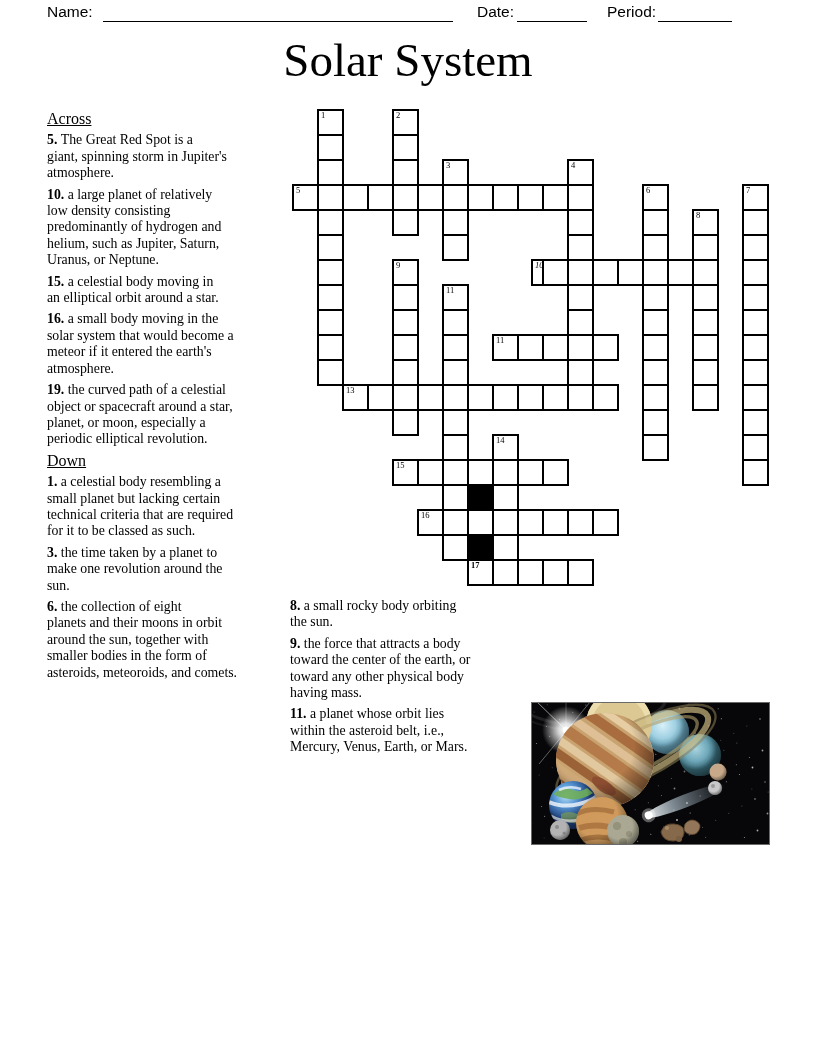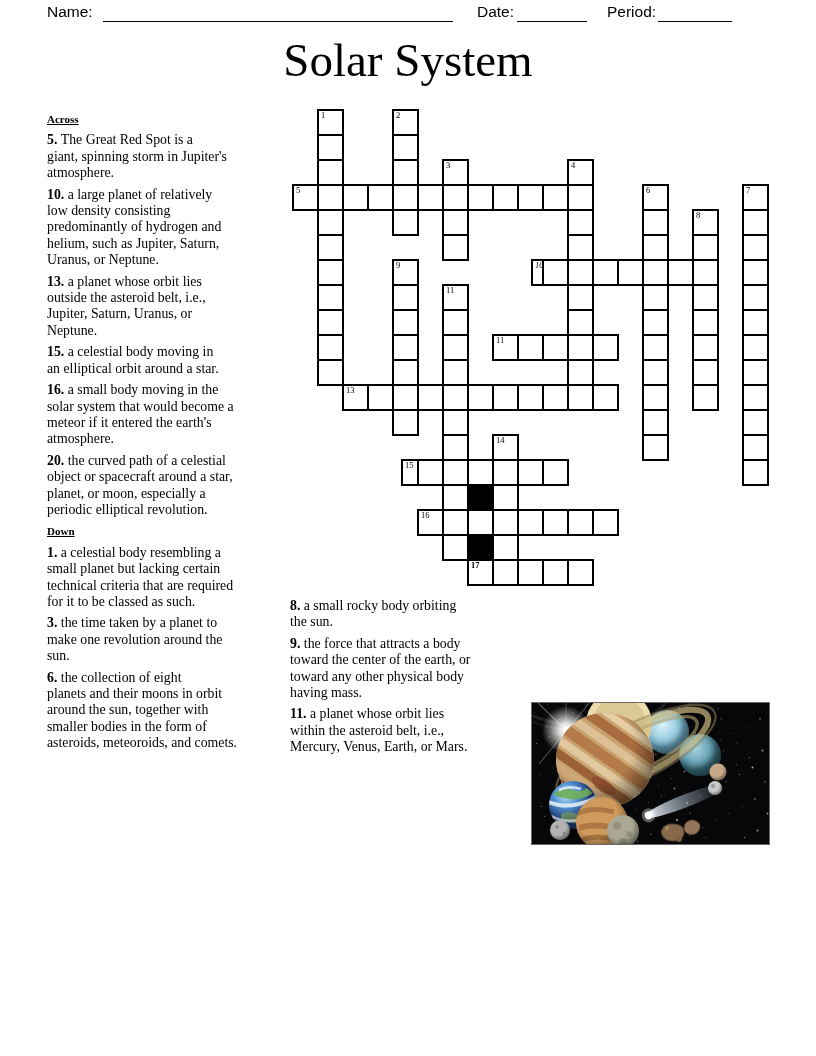--- a/index.html
+++ b/index.html
@@ -22,21 +22,21 @@
   .cell { position:absolute; width:27px; height:27px; box-sizing:border-box;
           border:2px solid #000; background:#fff; }
   .cell.black { background:#000; }
   .cell .num { position:absolute; top:0px; left:2px; font-size:8.5px; line-height:9px;
                font-family:"Liberation Serif", serif; }
 
   
   .clues-col { position:absolute; font-size:13.8px; line-height:16.4px; }
   .clues-left  { left:47px;  top:111px; width:243px; }
   .clues-right { left:290px; top:598px; width:248px; }
-  .section-heading { font-size:11px; font-weight:bold; text-decoration:underline;
+  .section-heading { font-size:16px; font-weight:normal; text-decoration:underline;
                      margin:0 0 5px 0; }
   .clue { margin:0 0 5px 0; }
   .clue-num { font-weight:bold; }
   .clue-text { white-space:pre-line; }
 
   
   .photo { position:absolute; left:531px; top:702px; width:239px; height:143px; }
   .photo svg { display:block; }
 </style>
 </head>
@@ -185,21 +185,21 @@
       <div class="cell" style="left: 250px; top: 275px;"></div>
       <div class="cell" style="left: 300px; top: 275px;"></div>
       <div class="cell" style="left: 200px; top: 325px;">
         <span class="num">14</span>
       </div>
       <div class="cell" style="left: 200px; top: 350px;"></div>
       <div class="cell" style="left: 200px; top: 375px;"></div>
       <div class="cell" style="left: 200px; top: 400px;"></div>
       <div class="cell" style="left: 200px; top: 425px;"></div>
       <div class="cell" style="left: 200px; top: 450px;"></div>
-      <div class="cell" style="left: 109px; top: 350px;">
+      <div class="cell" style="left: 100px; top: 350px;">
         <span class="num">15</span>
       </div>
       <div class="cell" style="left: 125px; top: 350px;"></div>
       <div class="cell" style="left: 175px; top: 350px;"></div>
       <div class="cell" style="left: 225px; top: 350px;"></div>
       <div class="cell" style="left: 250px; top: 350px;"></div>
       <div class="cell" style="left: 125px; top: 400px;">
         <span class="num">16</span>
       </div>
       <div class="cell" style="left: 175px; top: 400px;"></div>
@@ -221,31 +221,27 @@
     <div class="section-heading">Across</div>
     <div id="across-list">
         <p class="clue"><span class="clue-num">5. </span><span class="clue-text">The Great Red Spot is a
 giant, spinning storm in Jupiter's
 atmosphere.</span></p>
         <p class="clue"><span class="clue-num">10. </span><span class="clue-text">a large planet of relatively
 low density consisting
 predominantly of hydrogen and
 helium, such as Jupiter, Saturn,
 Uranus, or Neptune.</span></p>
-        <p class="clue"><span class="clue-num">13. </span><span class="clue-text">a planet whose orbit lies
-outside the asteroid belt, i.e.,
-Jupiter, Saturn, Uranus, or
-Neptune.</span></p>
         <p class="clue"><span class="clue-num">15. </span><span class="clue-text">a celestial body moving in
 an elliptical orbit around a star.</span></p>
         <p class="clue"><span class="clue-num">16. </span><span class="clue-text">a small body moving in the
 solar system that would become a
 meteor if it entered the earth's
 atmosphere.</span></p>
-        <p class="clue"><span class="clue-num">20. </span><span class="clue-text">the curved path of a celestial
+        <p class="clue"><span class="clue-num">19. </span><span class="clue-text">the curved path of a celestial
 object or spacecraft around a star,
 planet, or moon, especially a
 periodic elliptical revolution.</span></p>
       </div>
     <div class="section-heading">Down</div>
     <div id="down-list-left">
         <p class="clue"><span class="clue-num">1. </span><span class="clue-text">a celestial body resembling a
 small planet but lacking certain
 technical criteria that are required
 for it to be classed as such.</span></p>

